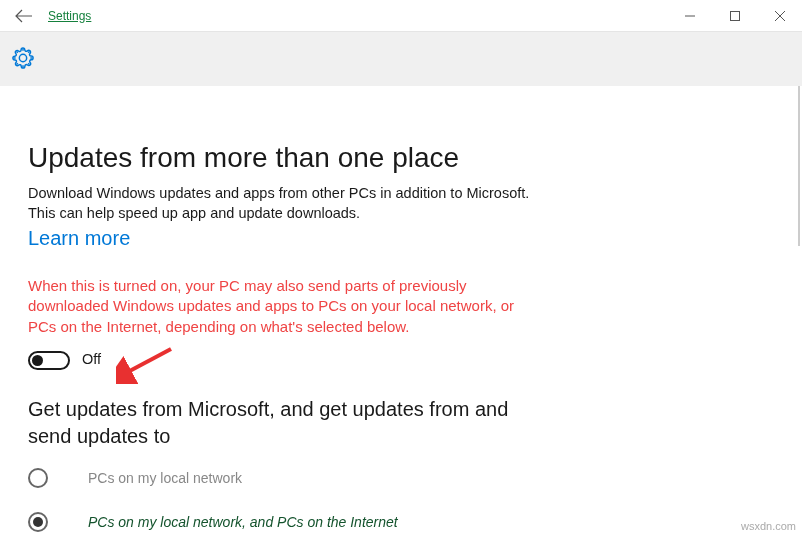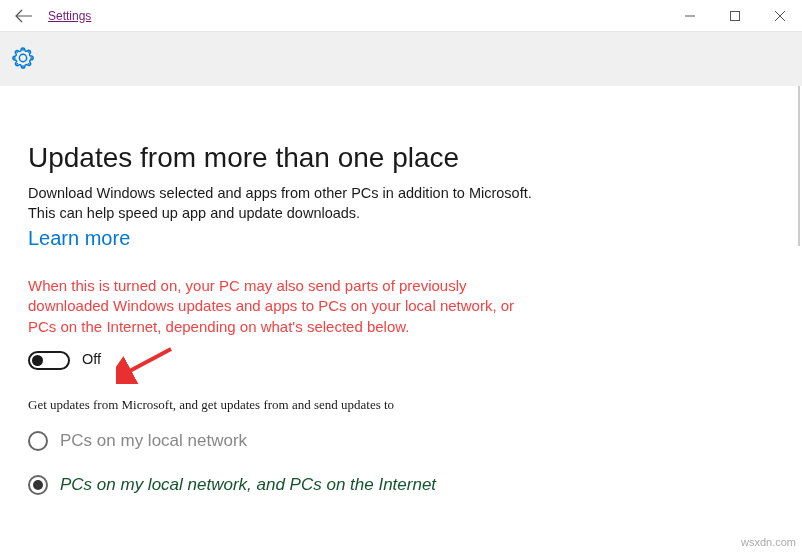--- a/index.html
+++ b/index.html
@@ -23,21 +23,21 @@
     .back-arrow {
       width: 48px;
       height: 32px;
       display: flex;
       align-items: center;
       justify-content: center;
       color: #555;
     }
     .title-text {
       font-size: 12px;
-      color: #701a75;
+      color: #15803d;
       flex: 1;
       text-decoration: underline;
     }
     .win-controls {
       display: flex;
       height: 100%;
     }
     .win-btn {
       width: 45px;
       height: 32px;
@@ -113,25 +113,24 @@
       background: #1a1a1a;
       border-radius: 50%;
       position: absolute;
       left: 2px;
       top: 2px;
     }
     .toggle-label {
       font-size: 14.5px;
     }
     .desc-text3 {
-      font-size: 13px;
+      font-size: 20px;
       line-height: 1.35;
       color: #1a1a1a;
       margin-bottom: 18px;
-      font-family: Liberation Serif, serif;
     }
     .radio-row {
       display: flex;
       align-items: center;
       gap: 12px;
       margin-bottom: 24px;
     }
     .radio {
       width: 20px;
       height: 20px;
@@ -145,37 +144,38 @@
       content: '';
       position: absolute;
       width: 10px;
       height: 10px;
       background: #333;
       border-radius: 50%;
       left: 3px;
       top: 3px;
     }
     .radio-label {
-      font-size: 17px;
+      font-size: 14px;
       color: #888;
+      margin-left: 28px;
     }
     .radio-row.selected .radio-label {
       color: #14532d;
       font-style: italic;
     }
     .arrow-annotation {
       position: absolute;
       left: 116px;
       top: 344px;
       pointer-events: none;
     }
     .footer-mark {
       position: absolute;
       right: 6px;
-      bottom: 4px;
+      bottom: 20px;
       font-size: 11px;
       color: #aaa;
     }
     .scrollbar-track {
       position: absolute;
       right: 0;
       top: 86px;
       bottom: 0;
       width: 16px;
     }
@@ -223,21 +223,21 @@
       <path fill="none" stroke="#0078d7" stroke-width="1.6" d="M12 8a4 4 0 100 8 4 4 0 000-8z"></path>
       <path fill="none" stroke="#0078d7" stroke-width="1.6" d="M12 2v2M12 20v2M4.93 4.93l1.41 1.41M17.66 17.66l1.41 1.41M2 12h2M20 12h2M4.93 19.07l1.41-1.41M17.66 6.34l1.41-1.41"></path>
       <path fill="none" stroke="#0078d7" stroke-width="1.6" d="M19.4 15a1.65 1.65 0 00.33 1.82l.06.06a2 2 0 11-2.83 2.83l-.06-.06a1.65 1.65 0 00-1.82-.33 1.65 1.65 0 00-1 1.51V21a2 2 0 01-4 0v-.09a1.65 1.65 0 00-1-1.51 1.65 1.65 0 00-1.82.33l-.06.06a2 2 0 11-2.83-2.83l.06-.06a1.65 1.65 0 00.33-1.82 1.65 1.65 0 00-1.51-1H3a2 2 0 010-4h.09a1.65 1.65 0 001.51-1 1.65 1.65 0 00-.33-1.82l-.06-.06a2 2 0 112.83-2.83l.06.06a1.65 1.65 0 001.82.33h0a1.65 1.65 0 001-1.51V3a2 2 0 014 0v.09a1.65 1.65 0 001 1.51h0a1.65 1.65 0 001.82-.33l.06-.06a2 2 0 112.83 2.83l-.06.06a1.65 1.65 0 00-.33 1.82v0a1.65 1.65 0 001.51 1H21a2 2 0 010 4h-.09a1.65 1.65 0 00-1.51 1z"></path>
     </svg>
   </div>
 </div>
 
 <div class="content">
   <h1 class="page-title">Updates from more than one place</h1>
 
-  <p class="desc-text">Download Windows selected and apps from other PCs in addition to Microsoft. This can help speed up app and update downloads.</p>
+  <p class="desc-text">Download Windows updates and apps from other PCs in addition to Microsoft. This can help speed up app and update downloads.</p>
   <a class="learn-link">Learn more</a>
 
   <p class="desc-text2">When this is turned on, your PC may also send parts of previously downloaded Windows updates and apps to PCs on your local network, or PCs on the Internet, depending on what's selected below.</p>
 
   <div class="toggle-row">
     <div class="toggle">
       <div class="toggle-knob"></div>
     </div>
     <span class="toggle-label">Off</span>
   </div>

